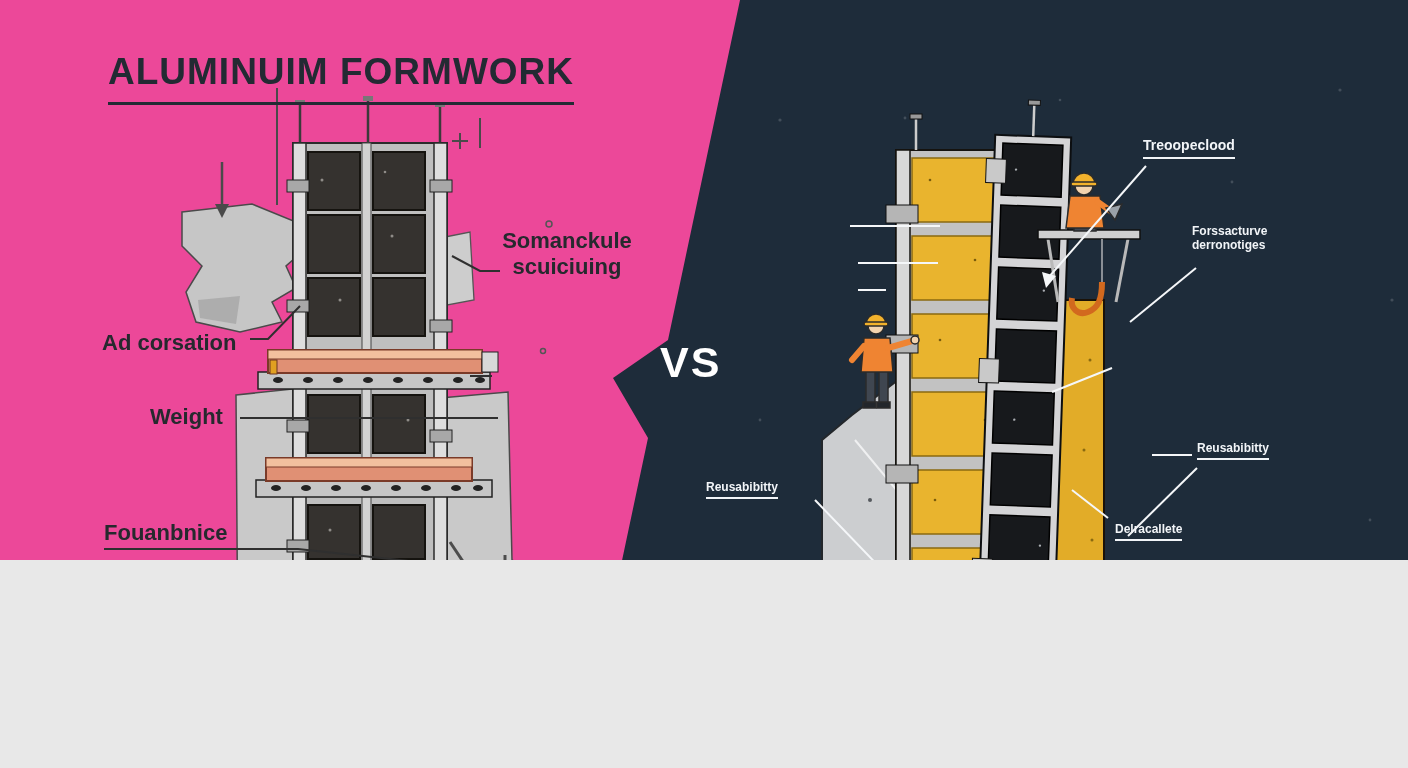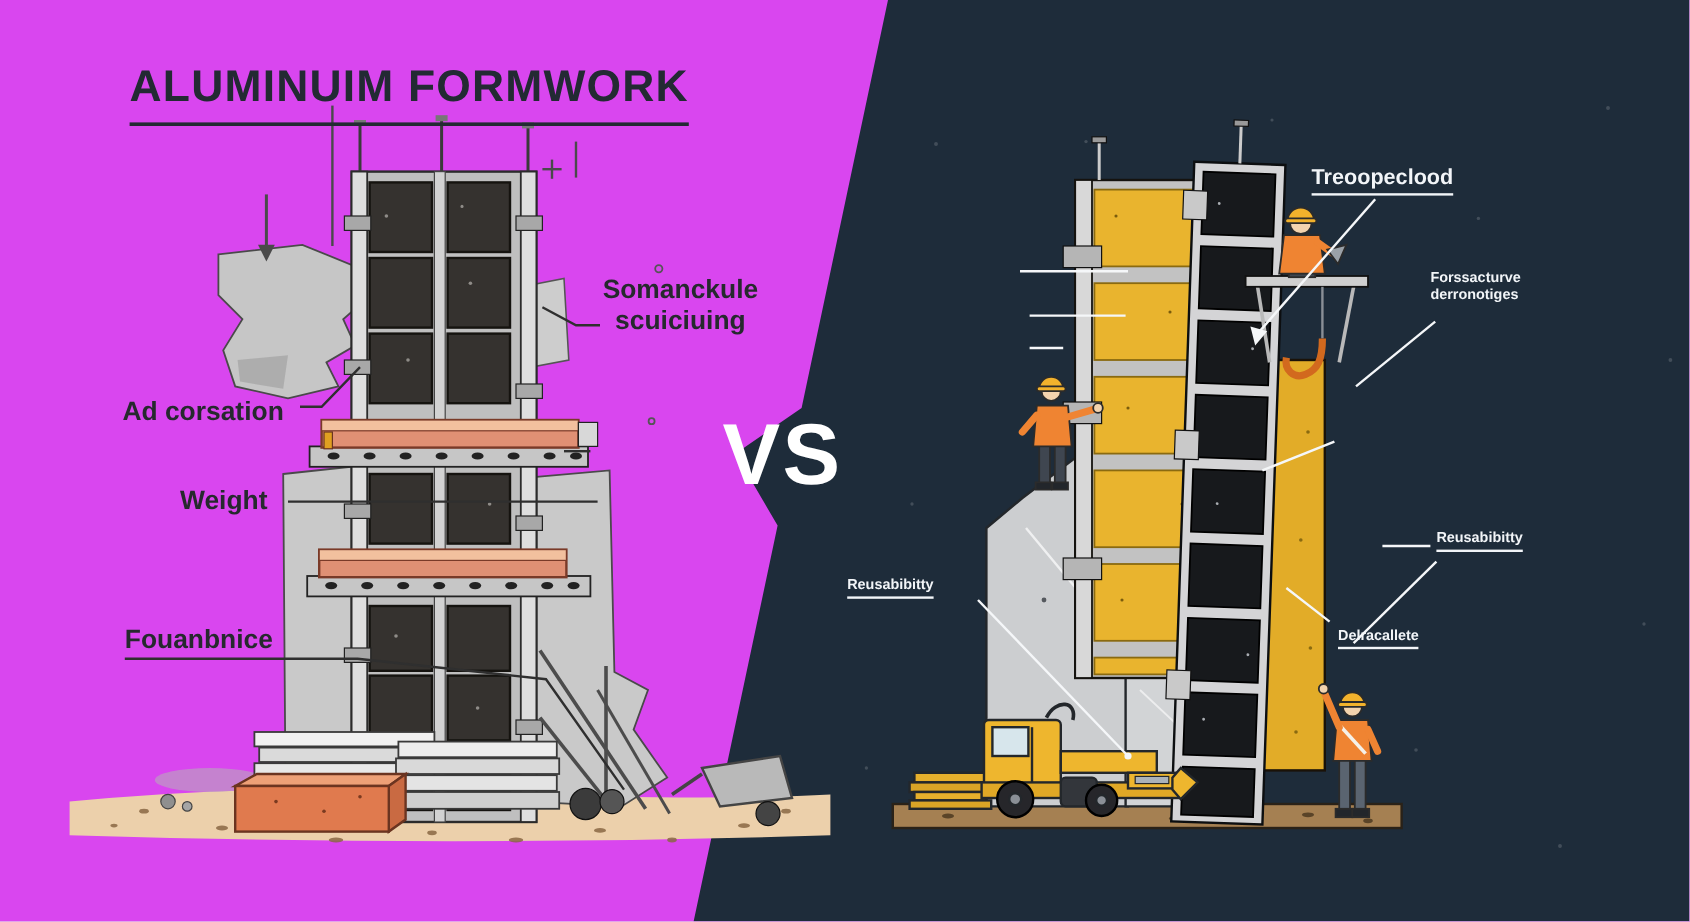--- a/index.html
+++ b/index.html
@@ -1,23 +1,23 @@
 <!DOCTYPE html>
 <html><head>
 <meta charset="utf-8">
 <style>
   html,body{margin:0;padding:0;background:#e8e8e8;}
-  .stage{position:relative;width:1408px;height:768px;background:#d946ef;overflow:hidden;
+  .stage{position:relative;width:1408px;height:560px;background:#ec4899;overflow:hidden;
          font-family:"Liberation Sans",sans-serif;text-decoration:underline;}
   .bg{position:absolute;left:0;top:0;}
   .title{position:absolute;font-weight:800;font-size:37px;letter-spacing:1px;
          padding-bottom:9px;border-bottom:3px solid;white-space:nowrap;}
   .title.l{left:108px;top:26px;color:#232a33;border-color:#232a33;}
   .title.r{left:864px;top:26px;color:#ffffff;border-color:#ffffff;}
-  .vs{position:absolute;left:602px;top:338px;font-weight:800;font-size:72px;
+  .vs{position:absolute;left:660px;top:338px;font-weight:800;font-size:43px;
       letter-spacing:2px;color:#ffffff;}
   .lbl{position:absolute;font-weight:700;white-space:pre-line;line-height:1.18;}
   .lbl.dark{color:#26292e;font-size:22px;}
   .lbl.lite{color:#f2f5f8;font-size:12px;}
   .lbl.u{border-bottom:2px solid currentColor;padding-bottom:3px;}
   .ctr{text-align:center;}
   .rgt{text-align:right;}
 </style>
 </head>
 <body>
@@ -388,19 +388,19 @@
 
   <h1 class="title l">ALUMINUIM FORMWORK</h1>
   <div class="vs">VS</div>
 
   <div class="lbl dark ctr" style="left:497px;top:228px;width:140px;">Somanckule
 scuiciuing</div>
   <div class="lbl dark" style="left:102px;top:318px;margin-top:12px;">Ad corsation</div>
   <div class="lbl dark" style="left:150px;top:404px;">Weight</div>
   <div class="lbl dark" style="left:104px;top:520px;">Fouanbnice</div>
 
-  <div class="lbl lite u" style="left:1093px;top:137px;font-size:18px;">Treoopeclood</div>
+  <div class="lbl lite u" style="left:1143px;top:137px;font-size:14px;">Treoopeclood</div>
   <div class="lbl lite" style="left:1192px;top:224px;">Forssacturve
 derronotiges</div>
   <div class="lbl lite u" style="left:1197px;top:441px;">Reusabibitty</div>
   <div class="lbl lite u" style="left:1115px;top:522px;">Delracallete</div>
   <div class="lbl lite u" style="left:706px;top:480px;">Reusabibitty</div>
 </div>
 
 </body></html>

